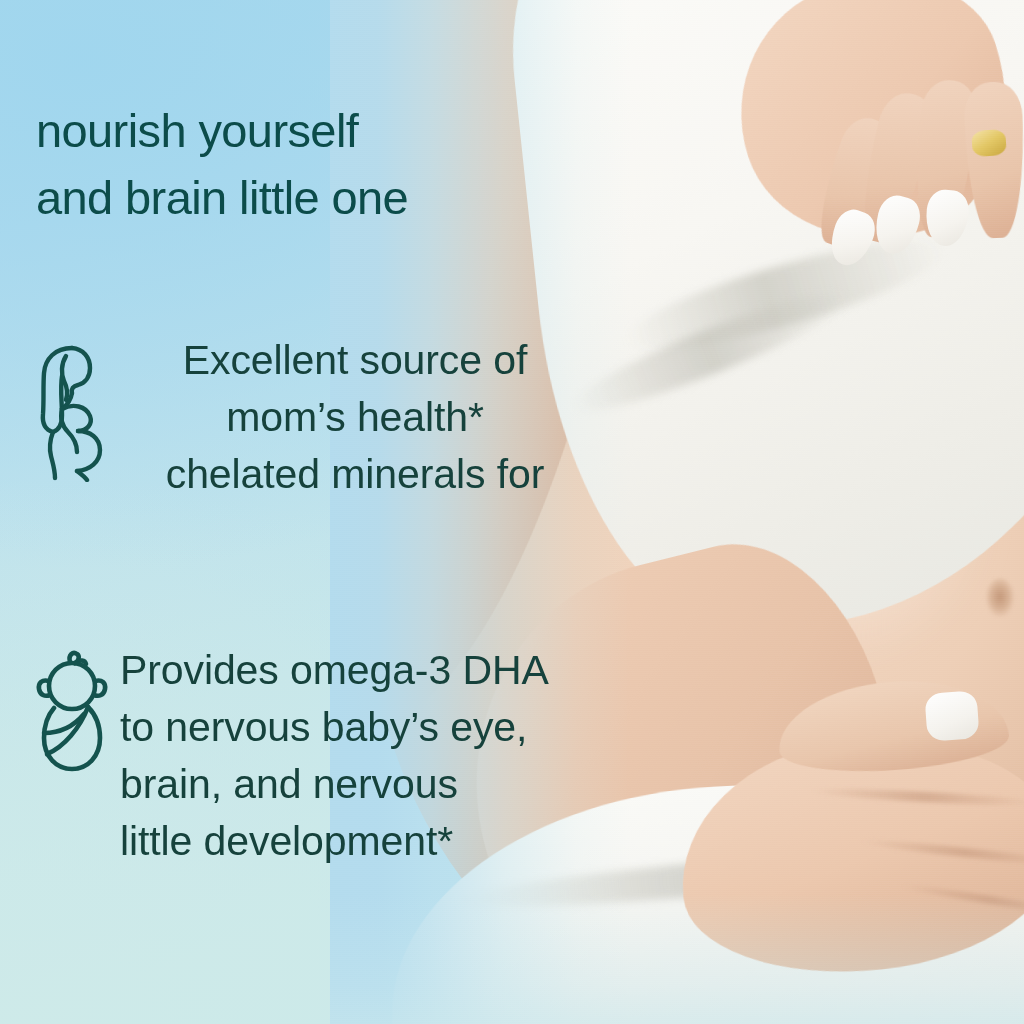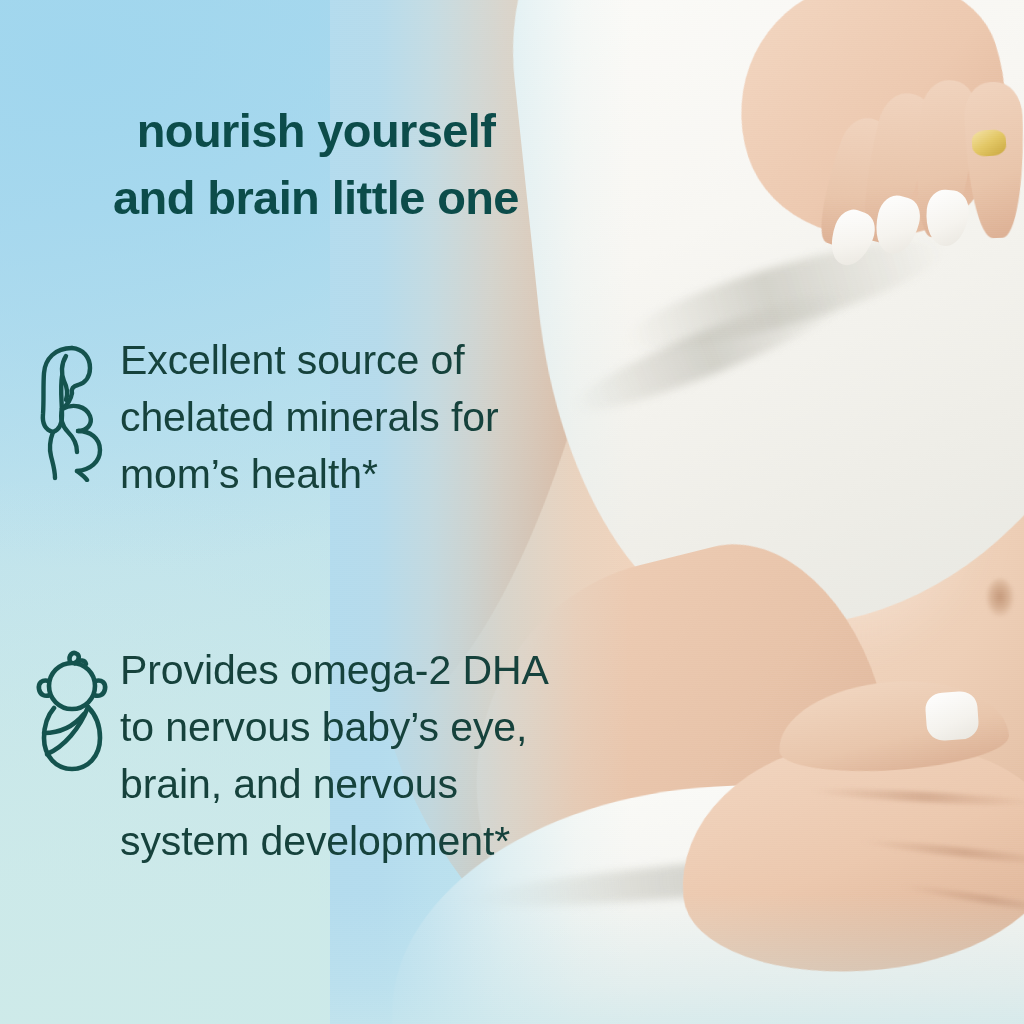--- a/index.html
+++ b/index.html
@@ -271,40 +271,40 @@
   
   .content {
     position: absolute;
     inset: 0;
   }
   .headline {
     position: absolute;
     left: 36px;
     top: 98px;
     width: 560px;
-    text-align: center;
+    text-align: left;
     font-size: 47px;
-    font-weight: 700;
+    font-weight: 400;
     line-height: 1.42;
     letter-spacing: -0.6px;
     color: #0c4c4a;
   }
   .headline .hl-line { display: block; white-space: nowrap; }
 
   .bullets {
     position: absolute;
     left: 0; top: 0;
     width: 640px;
   }
   .bullet {
     position: absolute;
     display: flex;
     align-items: flex-start;
   }
-  .bullet-1 { left: 24px; top: 332px; }
+  .bullet-1 { left: 24px; top: 332px; text-align: center; }
   .bullet-2 { left: 24px; top: 642px; }
 
   .bullet-icon {
     flex: 0 0 auto;
     width: 96px;
     height: 150px;
     display: flex;
     align-items: flex-start;
     justify-content: center;
     padding-top: 8px;
@@ -407,22 +407,22 @@
 
             <path d="M34 69 C32 78 34 86 40 92 C46 98 49 104 49 112"></path>
 
             <path d="M25 92 C22 100 21 108 23 116 C25 124 27 130 27 138"></path>
 
             <path d="M49 131 C53 134 57 137 59 140"></path>
           </svg>
         </div>
         <div class="bullet-text">
           <span class="bl">Excellent source of</span>
+          <span class="bl">mom’s health*</span>
           <span class="bl">chelated minerals for</span>
-          <span class="bl">mom’s health*</span>
         </div>
       </div>
 
       <div class="bullet bullet-2">
         <div class="bullet-icon">
           <svg width="84" height="128" viewBox="0 0 84 128" fill="none" stroke="#14534e" stroke-width="4.6" stroke-linecap="round" stroke-linejoin="round" aria-hidden="true">
 
             <path d="M40 14 C38 7 43 3 47 6 C50 8 49 13 45 15"></path>
             <path d="M45 15 C50 11 55 12 56 16"></path>
 
@@ -433,22 +433,22 @@
             <path d="M65 33 C72 31 76 35 75 41 C74 47 69 49 64 47"></path>
 
             <path d="M24 60 C17 68 14 80 14 90 C14 108 26 121 42 121 C58 121 70 108 70 90 C70 78 66 67 58 59"></path>
 
             <path d="M14 85 C30 85 44 78 54 66"></path>
 
             <path d="M58 59 C50 80 34 99 17 106"></path>
           </svg>
         </div>
         <div class="bullet-text">
-          <span class="bl">Provides omega-2 DHA</span>
+          <span class="bl">Provides omega-3 DHA</span>
           <span class="bl">to nervous baby’s eye,</span>
           <span class="bl">brain, and nervous</span>
-          <span class="bl">system development*</span>
+          <span class="bl">little development*</span>
         </div>
       </div>
 
     </div>
   </div>
 </div>
 
 </body></html>

